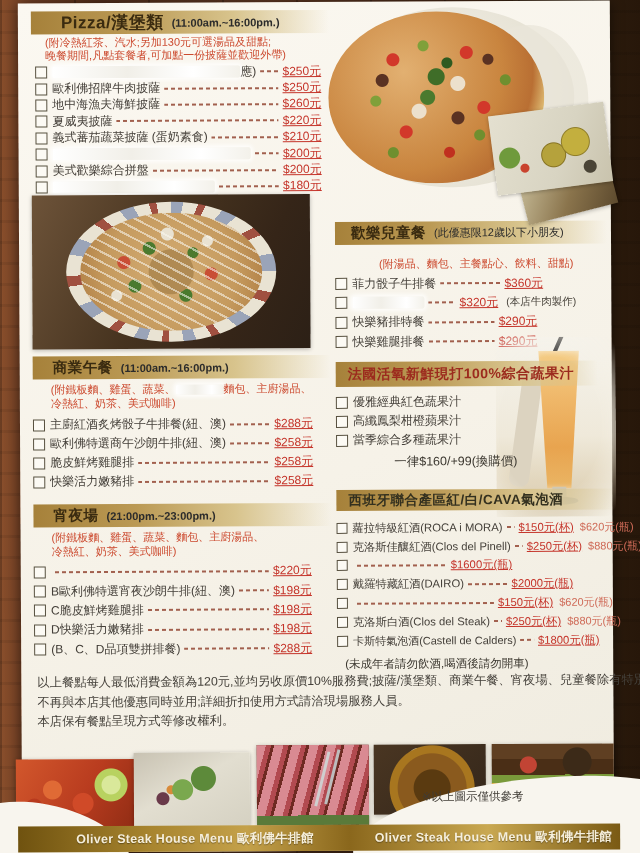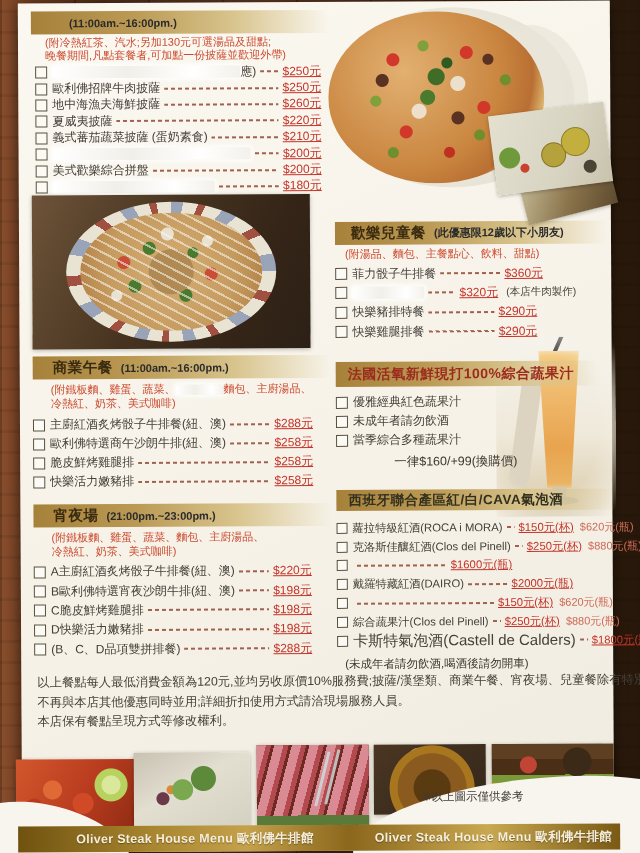--- a/index.html
+++ b/index.html
@@ -94,20 +94,21 @@
   .wave{position:absolute;background:#f8f5ee;border-radius:50%;z-index:5;}
   .disc{color:#44403a;font-size:12.3px;line-height:19.5px;white-space:nowrap;}
 </style>
 </head>
 <body>
 
 <div class="page">
 
   <div class="abs" style="left:13px;top:8px;width:298px;">
     <div class="band" style="padding-left:30px;">
+      <span class="t" style="font-size:17px;">Pizza/漢堡類</span>
       <span class="h">(11:00am.~16:00pm.)</span>
     </div>
     <div class="note" style="padding-left:14px;margin-top:2px;">
       <div>(附冷熱紅茶、汽水;另加130元可選湯品及甜點;</div>
       <div>晚餐期間,凡點套餐者,可加點一份披薩並歡迎外帶)</div>
     </div>
     <div class="rows" style="margin-top:3px;padding-left:4px;width:286px;">
       <div class="row" style="height:16.4px;">
         <span class="cb"></span>
         <span class="redact" style="width:188px;"></span>
@@ -177,23 +178,23 @@
 
   <div class="abs photo wood-dark" style="left:13px;top:192px;width:278px;height:154px;background:linear-gradient(115deg,#6d5339 0%,#46331f 45%,#352518 75%,#2c2016 100%);">
     <div class="abs" style="left:34px;top:7px;width:210px;height:140px;border-radius:50%;background:repeating-conic-gradient(#9aa4b8 0 10deg,#e9e3d3 10deg 22deg,#a05040 22deg 28deg,#e9e3d3 28deg 40deg);">
       <div class="abs seafood-pizza" style="left:14px;top:11px;right:14px;bottom:11px;"></div>
     </div>
   </div>
 
   <div class="abs" style="left:316px;top:220px;width:272px;">
     <div class="band small" style="padding-left:16px;">
       <span class="t">歡樂兒童餐</span>
-      <span class="h" style="font-weight:bold;">(此優惠限12歲以下小朋友)</span>
-    </div>
-    <div class="note" style="padding-left:10px;margin-top:3px;">(附湯品、麵包、主餐點心、飲料、甜點)</div>
+      <span class="h" style="font-weight:normal;">(此優惠限12歲以下小朋友)</span>
+    </div>
+    <div class="note" style="padding-left:10px;margin-top:13px;text-align:center;">(附湯品、麵包、主餐點心、飲料、甜點)</div>
     <div class="rows" style="margin-top:4px;width:268px;">
       <div class="row" style="height:19.3px;">
         <span class="cb"></span>
         <span class="nm">菲力骰子牛排餐</span>
         <span class="lead" style="max-width:120px;"></span>
         <span class="pr">$360元</span>
         <span style="flex:1;"></span>
       </div>
       <div class="row" style="height:19.3px;">
         <span class="cb"></span>
@@ -272,21 +273,21 @@
     <div class="band small" style="padding-left:12px;height:25px;">
       <span class="t" style="color:#9c2b1e;font-size:14px;">法國活氧新鮮現打100%綜合蔬果汁</span>
     </div>
     <div class="rows" style="margin-top:6px;width:200px;">
       <div class="row" style="height:19px;">
         <span class="cb"></span>
         <span class="nm">優雅經典紅色蔬果汁</span>
       </div>
       <div class="row" style="height:19px;">
         <span class="cb"></span>
-        <span class="nm">未成年者請勿飲酒</span>
+        <span class="nm">高纖鳳梨柑橙蘋果汁</span>
       </div>
       <div class="row" style="height:19px;">
         <span class="cb"></span>
         <span class="nm">當季綜合多種蔬果汁</span>
       </div>
     </div>
     <div style="margin-top:4px;padding-left:58px;font-size:12.5px;color:#3c3830;">一律$160/+99(換購價)</div>
   </div>
 
   <div class="abs" style="left:13px;top:501px;width:298px;">
@@ -294,21 +295,20 @@
       <span class="t">宵夜場</span>
       <span class="h">(21:00pm.~23:00pm.)</span>
     </div>
     <div class="note" style="padding-left:18px;margin-top:3px;line-height:14px;">
       <div>(附鐵板麵、雞蛋、蔬菜、麵包、主廚湯品、</div>
       <div>冷熱紅、奶茶、美式咖啡)</div>
     </div>
     <div class="rows" style="margin-top:4px;width:278px;">
       <div class="row" style="height:19.4px;">
         <span class="cb"></span>
-        <span class="nm">A主廚紅酒炙烤骰子牛排餐(紐、澳)</span>
         <span class="lead"></span>
         <span class="pr">$220元</span>
       </div>
       <div class="row" style="height:19.4px;">
         <span class="cb"></span>
         <span class="nm">B歐利佛特選宵夜沙朗牛排(紐、澳)</span>
         <span class="lead"></span>
         <span class="pr">$198元</span>
       </div>
       <div class="row" style="height:19.4px;">
@@ -365,28 +365,28 @@
         <span style="flex:1;"></span>
       </div>
       <div class="row" style="height:18.8px;">
         <span class="cb" style="width:9px;height:9px;"></span>
         <span class="lead"></span>
         <span class="pr" style="font-size:11.3px;">$150元(杯)</span>
         <span class="pr2">$620元(瓶)</span>
       </div>
       <div class="row" style="height:18.8px;">
         <span class="cb" style="width:9px;height:9px;"></span>
-        <span class="nm" style="font-size:11.3px;">綜合蔬果汁(Clos del Pinell)</span>
+        <span class="nm" style="font-size:11.3px;">克洛斯白酒(Clos del Steak)</span>
         <span class="lead"></span>
         <span class="pr" style="font-size:11.3px;">$250元(杯)</span>
         <span class="pr2">$880元(瓶)</span>
       </div>
       <div class="row" style="height:18.8px;">
         <span class="cb" style="width:9px;height:9px;"></span>
-        <span class="nm" style="font-size:15px;">卡斯特氣泡酒(Castell de Calders)</span>
+        <span class="nm" style="font-size:11px;">卡斯特氣泡酒(Castell de Calders)</span>
         <span class="lead" style="max-width:40px;"></span>
         <span class="pr" style="font-size:11.3px;">$1800元(瓶)</span>
         <span style="flex:1;"></span>
       </div>
     </div>
     <div style="margin-top:6px;padding-left:8px;font-size:11.5px;color:#3c3830;">(未成年者請勿飲酒,喝酒後請勿開車)</div>
   </div>
 
   <div class="abs disc" style="left:16px;top:670px;width:566px;">
     <div>以上餐點每人最低消費金額為120元,並均另收原價10%服務費;披薩/漢堡類、商業午餐、宵夜場、兒童餐除有特別註明外,</div>

